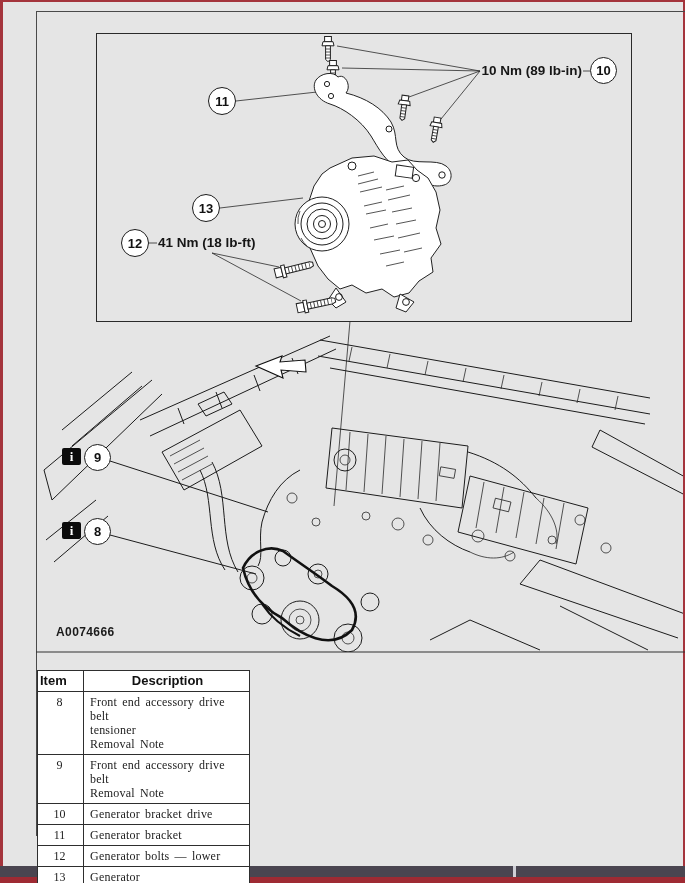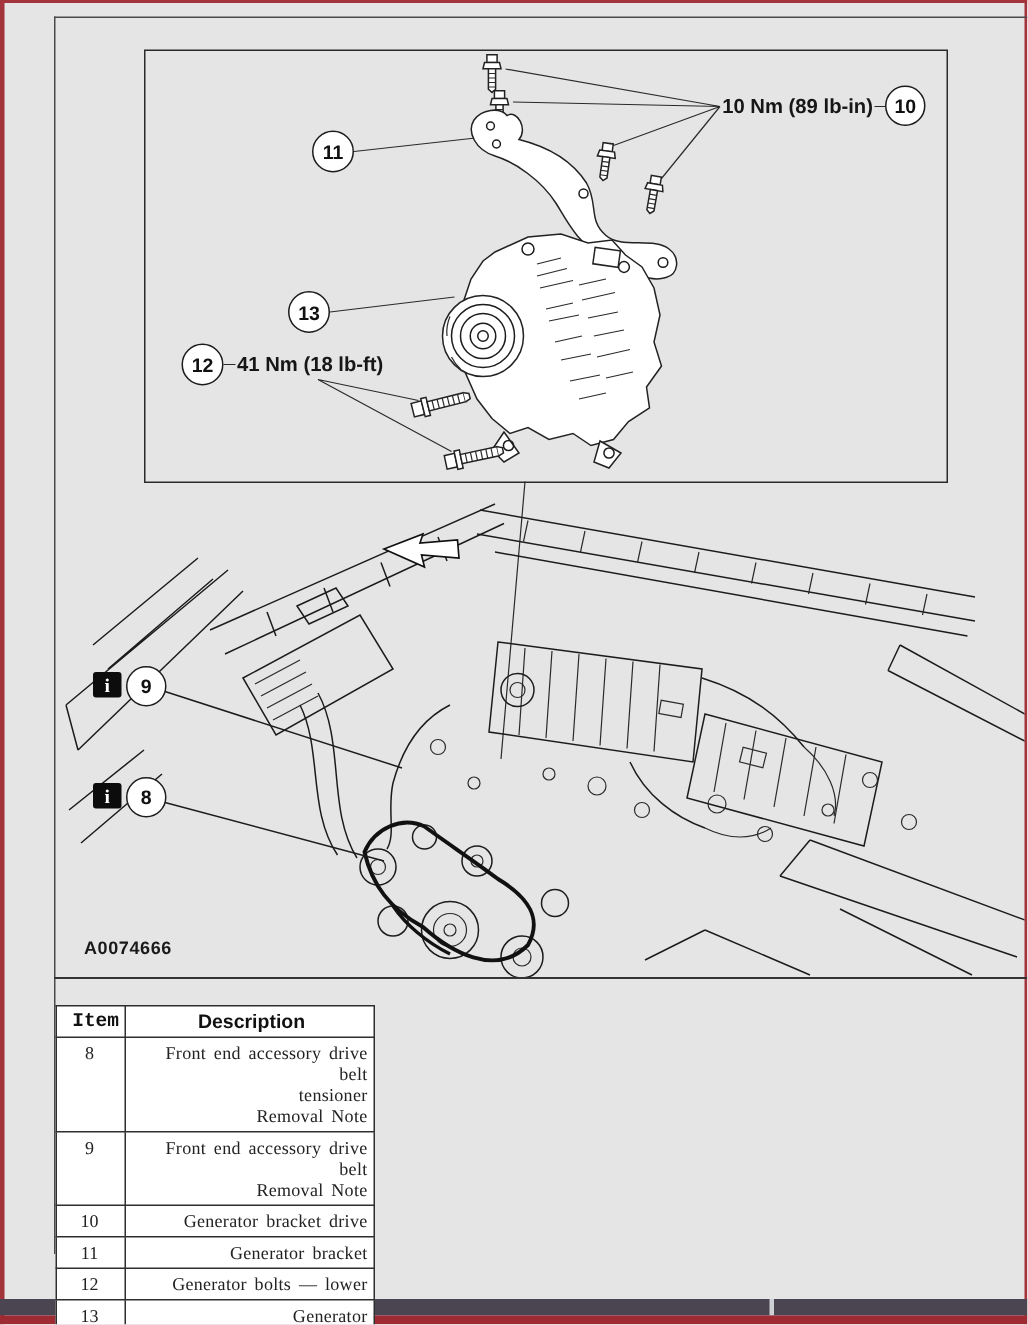--- a/index.html
+++ b/index.html
@@ -32,22 +32,22 @@
   .torque{position:absolute;font-size:13.5px;font-weight:700;color:#161616;white-space:nowrap;z-index:4;}
   #figure-id{position:absolute;left:44px;top:625px;font-size:12px;font-weight:700;
              letter-spacing:.4px;color:#1a1a1a;z-index:4;margin-left:12px;}
 
   
   #parts-table{position:absolute;left:37px;top:670px;width:213px;border-collapse:collapse;z-index:4;
                background:#fff;}
   #parts-table th,#parts-table td{border:1px solid #2e2e2e;padding:3px 4px 3px 6px;vertical-align:top;}
   #parts-table th{font-family:"Liberation Sans",sans-serif;font-size:13px;font-weight:700;
                   color:#111;text-align:center;line-height:14px;}
-  #parts-table th.c-item{width:40px;text-align:right;padding-left:2px;font-family:Liberation Mono, monospace;}
-  #parts-table td{font-family:"Liberation Serif",serif;font-size:12px;color:#222;line-height:14px;text-align:right;}
+  #parts-table th.c-item{width:40px;text-align:left;padding-left:2px;}
+  #parts-table td{font-family:"Liberation Serif",serif;font-size:12px;color:#222;line-height:14px;}
   #parts-table td.c-item{text-align:center;padding-left:2px;}
   #parts-table td .ln{display:block;word-spacing:2px;letter-spacing:.2px;}
   #parts-table td .ln:empty{display:none;}
 
   svg{position:absolute;left:0;top:0;z-index:3;}
   .ln-art{stroke:#1c1c1c;fill:none;stroke-width:1;}
   .ln-thin{stroke:#2a2a2a;fill:none;stroke-width:.8;}
   .wh{fill:#ffffff;stroke:#222222;stroke-width:1;}
 </style>
 </head>

